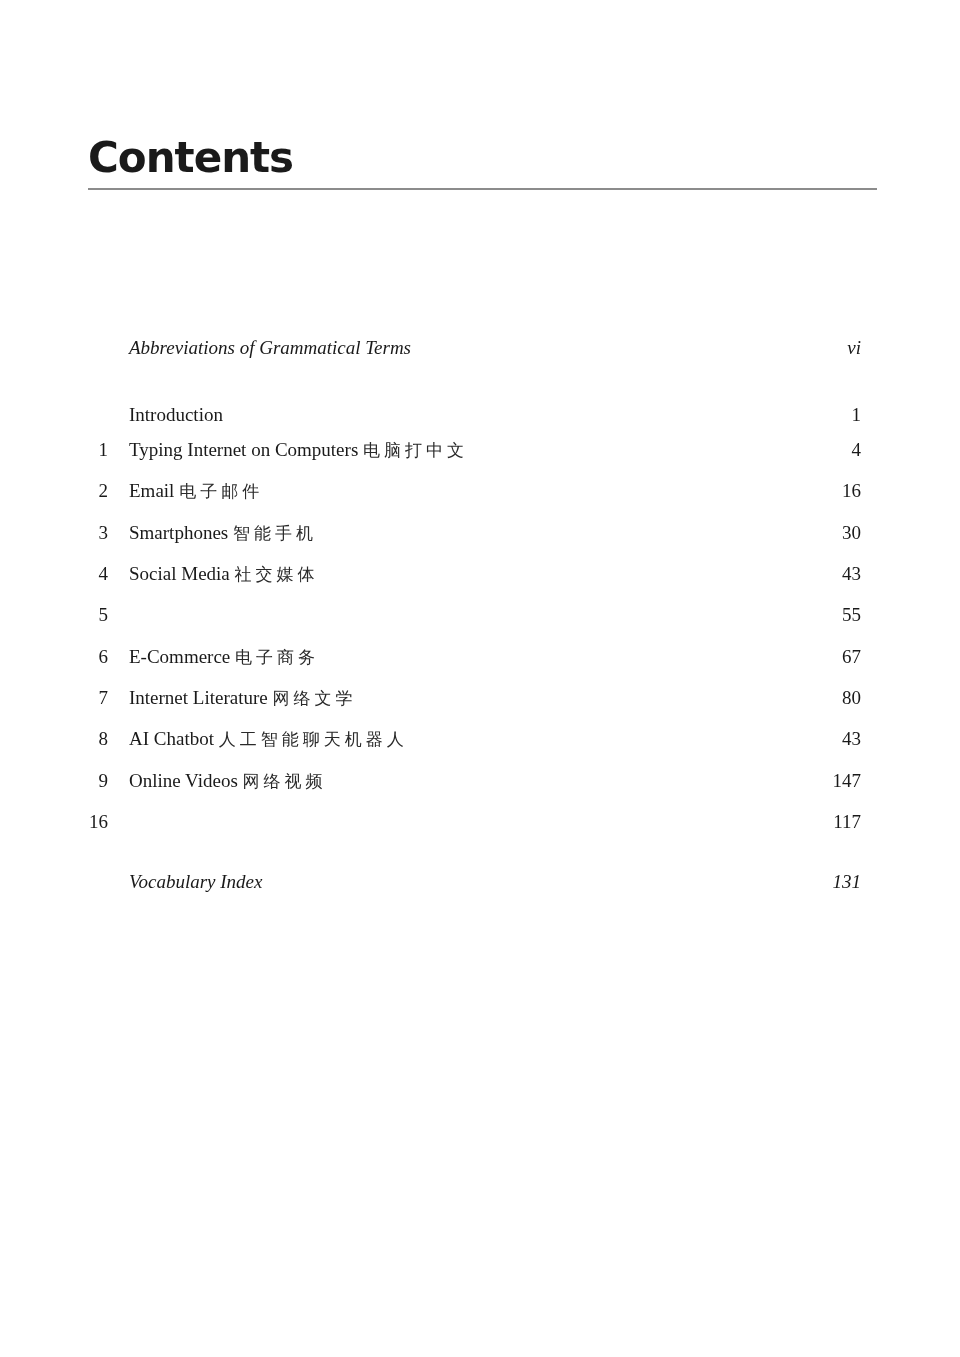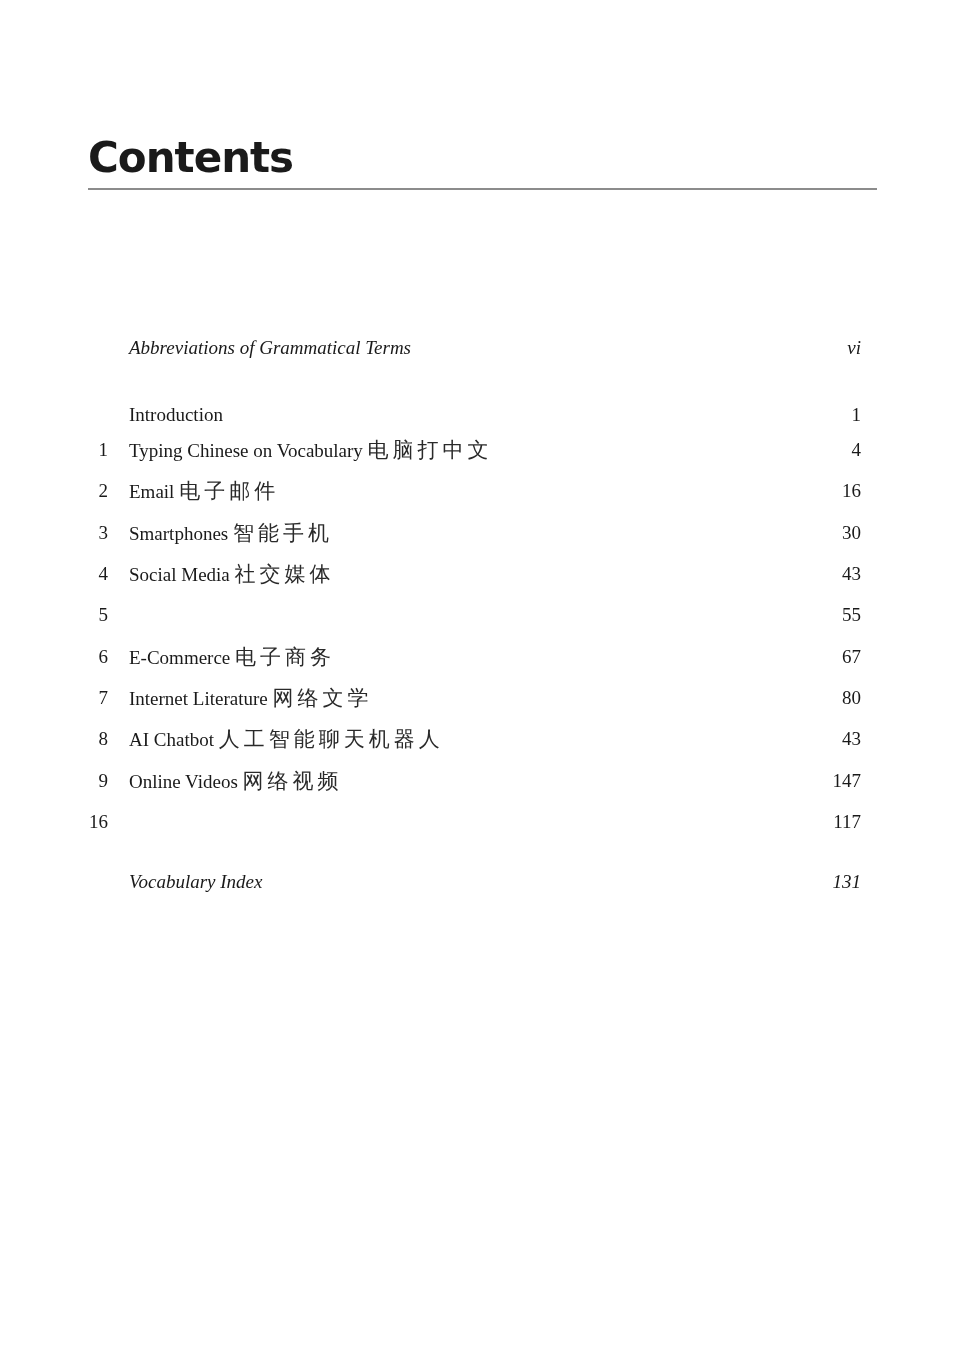--- a/index.html
+++ b/index.html
@@ -58,21 +58,21 @@
     }
     .toc-label {
       position: absolute;
       left: 41px;
       white-space: nowrap;
     }
     .toc-cn {
       font-family: "DejaVu Sans", sans-serif;
       font-weight: 300;
       letter-spacing: 4px;
-      font-size: 21px;
+      font-size: 17px;
       color: #2a2a2a;
     }
     .toc-page {
       position: absolute;
       right: 16px;
       text-align: right;
     }
     .italic {
       font-style: italic;
     }
@@ -90,21 +90,21 @@
     <span class="toc-page">vi</span>
   </div>
 
   <div class="toc-row" style="top:395px;margin-top:6px;">
     <span class="toc-label">Introduction</span>
     <span class="toc-page">1</span>
   </div>
 
   <div class="toc-row" style="top:436px;">
     <span class="toc-num">1</span>
-    <span class="toc-label"><span>Typing Chinese on Vocabulary</span> <span class="toc-cn">电脑打中文</span></span>
+    <span class="toc-label"><span>Typing Internet on Computers</span> <span class="toc-cn">电脑打中文</span></span>
     <span class="toc-page">4</span>
   </div>
 
   <div class="toc-row" style="top:477px;">
     <span class="toc-num">2</span>
     <span class="toc-label"><span>Email</span> <span class="toc-cn">电子邮件</span></span>
     <span class="toc-page">16</span>
   </div>
 
   <div class="toc-row" style="top:519px;">

